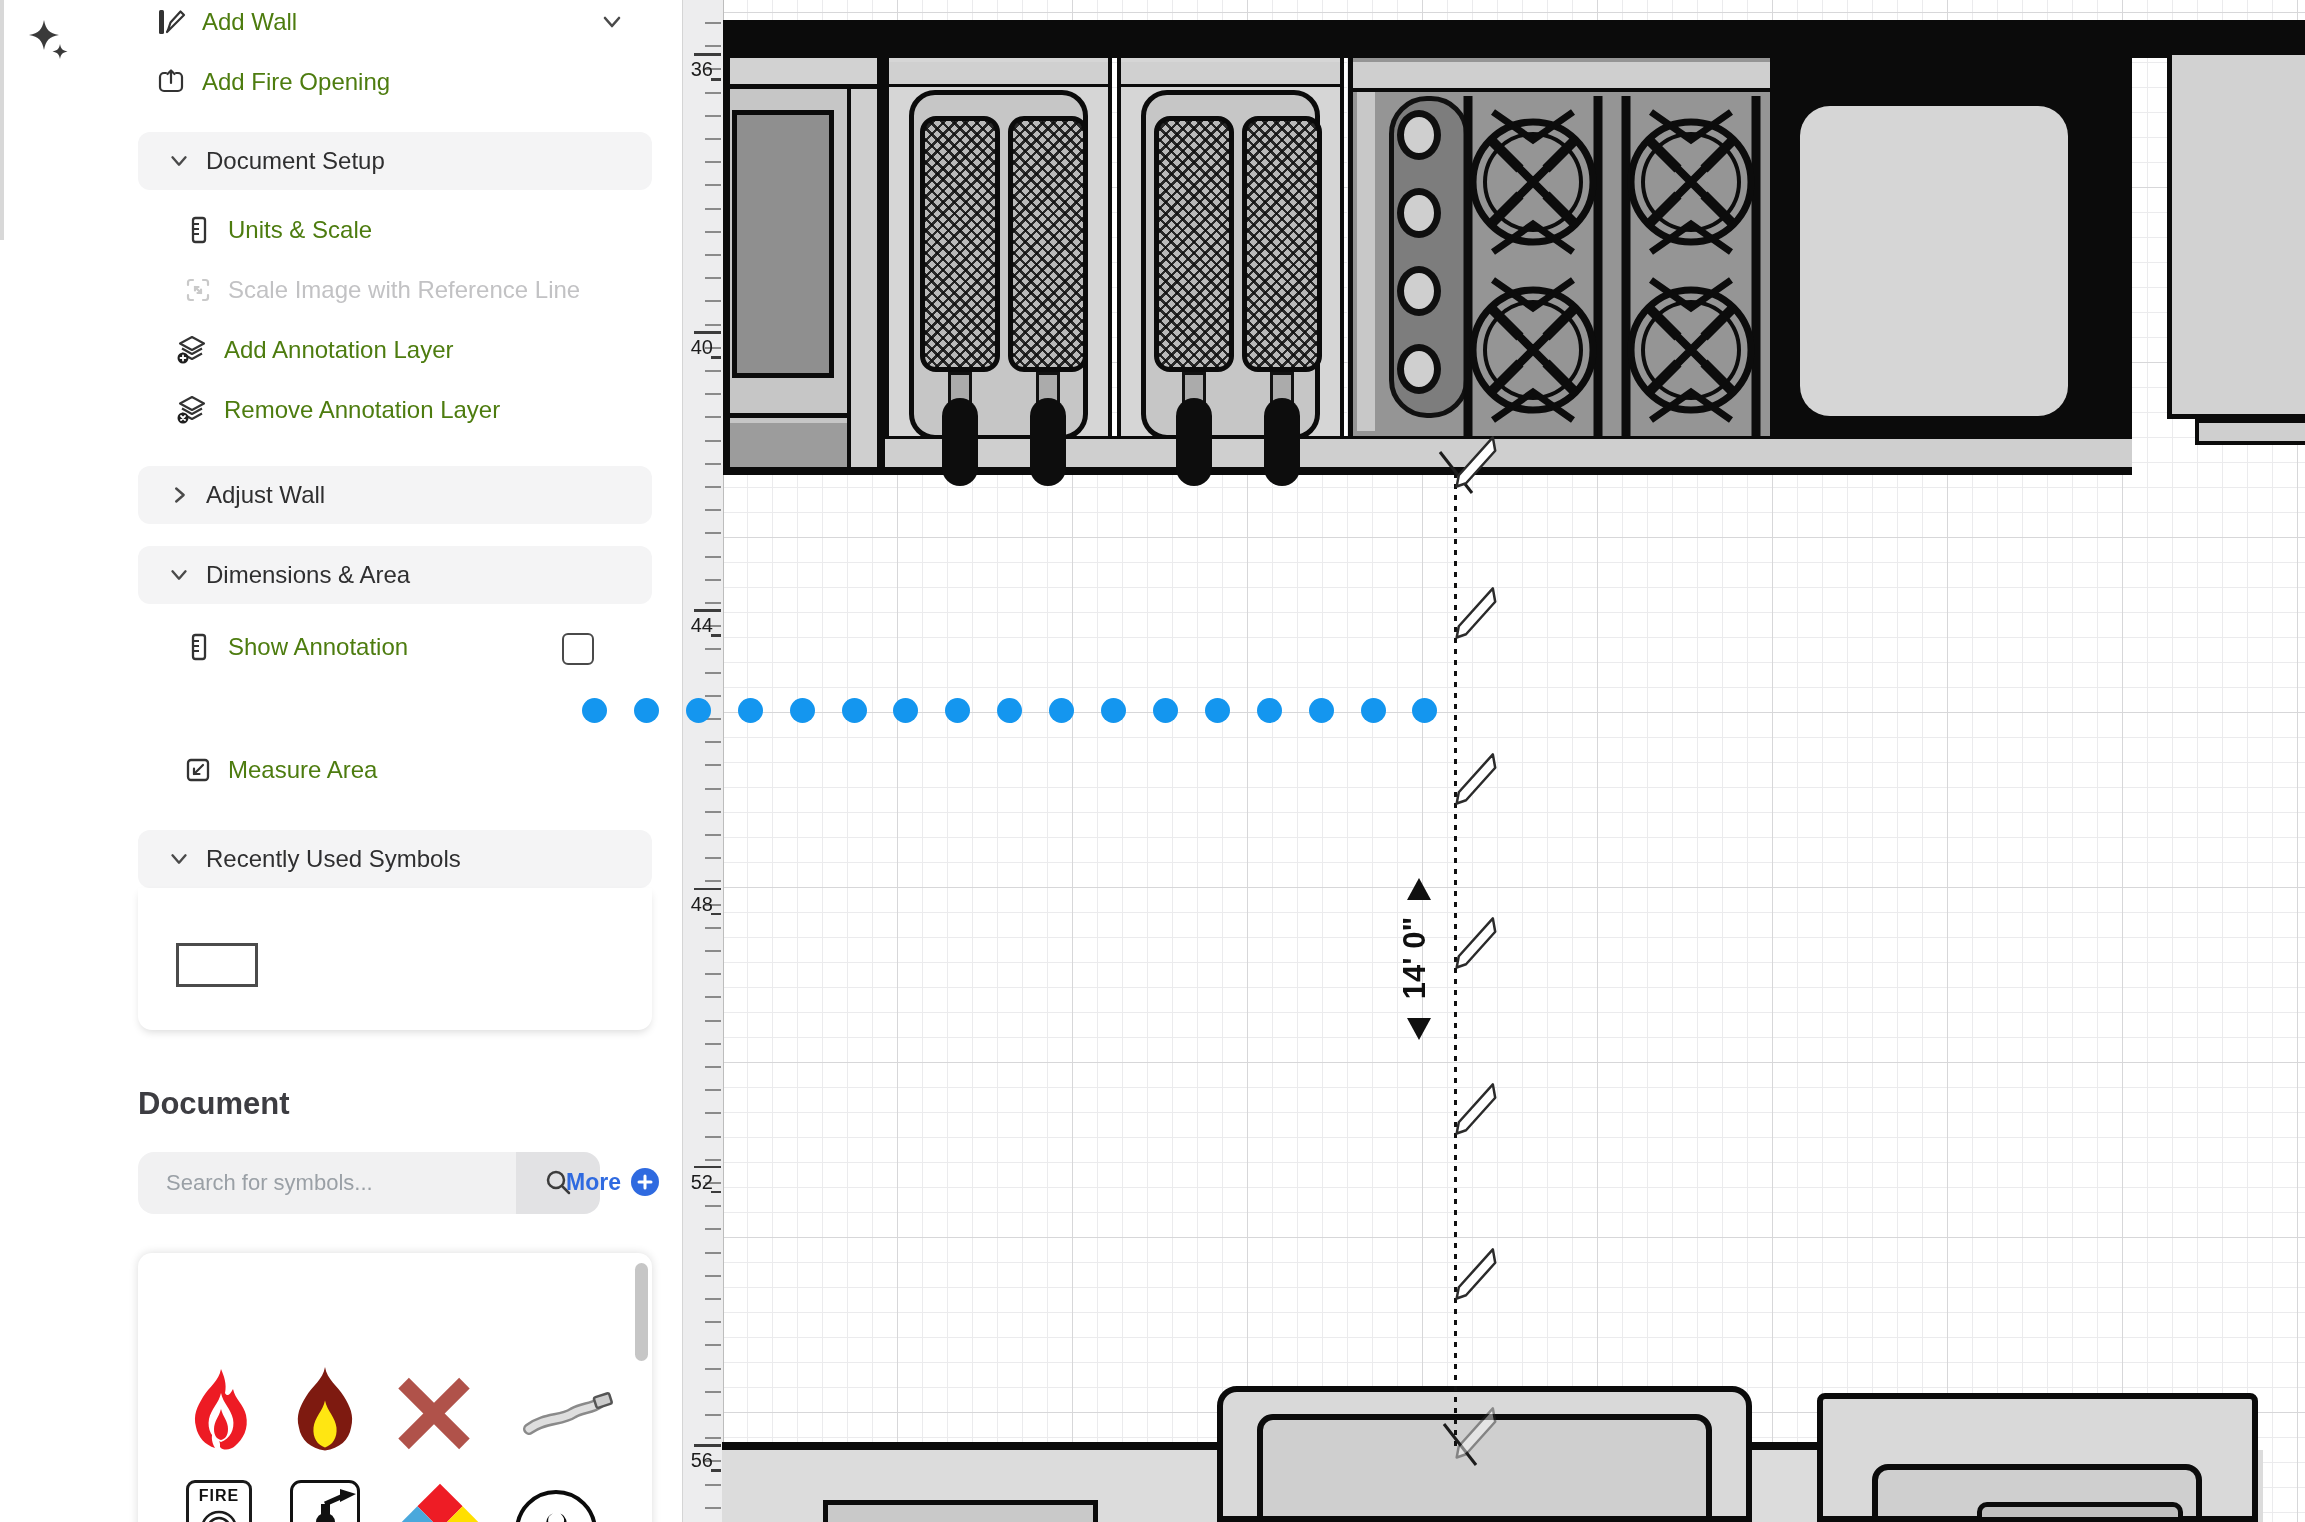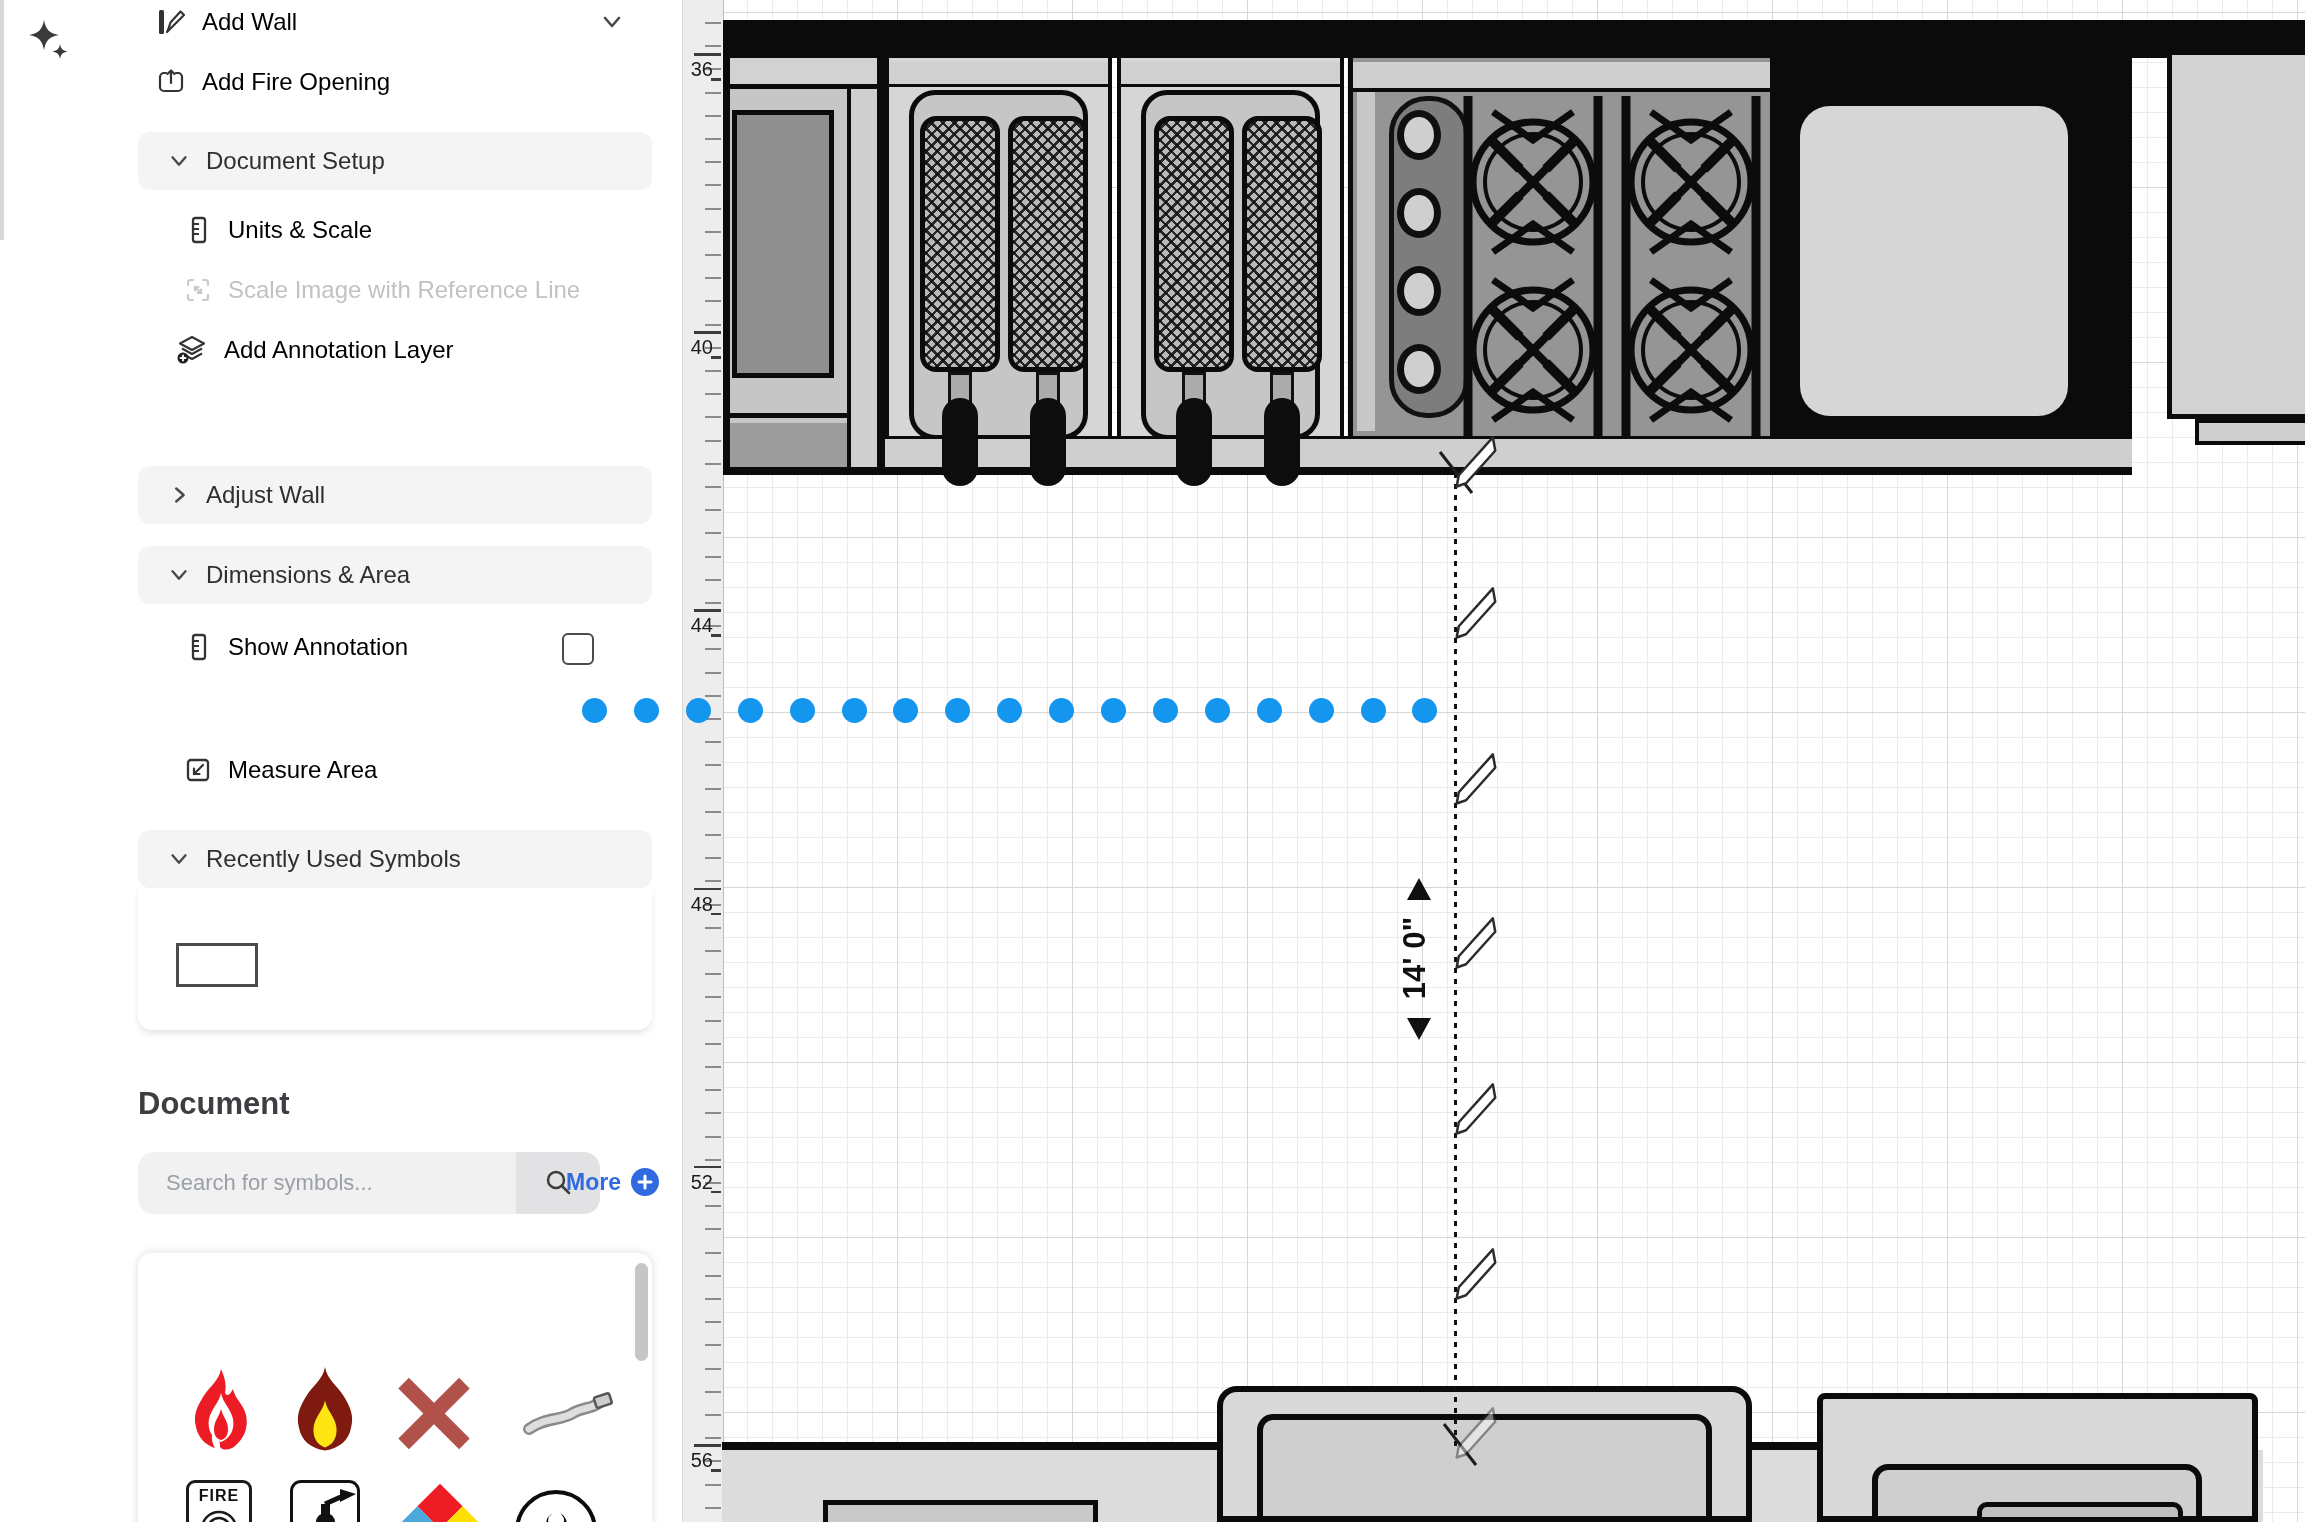--- a/index.html
+++ b/index.html
@@ -3,21 +3,21 @@
 <meta charset="utf-8">
 <style>
   html,body{margin:0;padding:0;background:#fff;font-family:"Liberation Sans",sans-serif;}
   #stage{position:relative;width:2305px;height:1522px;overflow:hidden;background:#fff;}
   
   #rail{position:absolute;left:0;top:0;width:90px;height:1522px;background:#fff;border-right:1px solid #ececec;}
   #rail .edge{position:absolute;left:0;top:0;width:4px;height:240px;background:#d8d8d8;}
   .sparkle{position:absolute;left:24px;top:18px;width:48px;height:48px;}
   
   #sidebar{position:absolute;left:90px;top:0;width:592px;height:1522px;background:#fff;}
-  .row{position:absolute;display:flex;align-items:center;gap:16px;font-size:24px;color:#000000;white-space:nowrap;}
+  .row{position:absolute;display:flex;align-items:center;gap:16px;font-size:24px;color:#4d7c0f;white-space:nowrap;}
   .row .ic{flex:0 0 auto;display:flex;align-items:center;justify-content:center;}
   .hdr{position:absolute;left:48px;width:514px;height:58px;background:#f4f4f5;border-radius:12px;display:flex;align-items:center;gap:14px;padding-left:28px;box-sizing:border-box;font-size:24px;color:#2f2f30;}
   .muted{color:#c2c2c4;}
   .chev{display:inline-flex;}
   .checkbox{position:absolute;left:472px;top:633px;width:28px;height:28px;border:2.5px solid #4a4a4a;border-radius:6px;background:#fff;}
   .mdist{position:absolute;left:70px;top:679px;width:462px;height:64px;border:3px solid #edb92e;border-radius:12px;
     background:linear-gradient(180deg,#fffef8 0%,#fdf3cf 48%,#f9e1a0 100%);
     box-shadow:0 3px 9px rgba(233,180,37,.5);display:flex;align-items:center;gap:16px;padding-left:18px;box-sizing:border-box;font-size:24px;color:#2f2f30;}
   .panel{position:absolute;left:48px;width:514px;background:#fff;border-radius:0 0 14px 14px;box-shadow:0 4px 8px -2px rgba(0,0,0,.15);}
   .recent-sym{position:absolute;left:38px;top:55px;width:76px;height:38px;border:3px solid #4b4b4b;background:#fff;}
@@ -154,20 +154,32 @@
           <path d="M16 2 L28 8.5 L16 15 L4 8.5 Z"></path>
             <path d="M6 13.5 L16 19 L26 13.5"></path>
             <path d="M6 18.5 L16 24 L26 18.5"></path>
           <circle cx="7" cy="23" r="5.5" fill="#1f1f1f" stroke="none"></circle>
           <path d="M7 20.5 v5 M4.5 23 h5" stroke="#fff" stroke-width="1.8" stroke-linecap="round"></path>
         </svg>
       </span>
       <span>Add Annotation Layer</span>
     </div>
 
+    <div class="row" style="left:86px;top:388px;height:44px;">
+      <span class="ic">
+        <svg width="32" height="30" viewBox="0 0 32 30" fill="none" stroke="#333" stroke-width="2.1" stroke-linejoin="round">
+          <path d="M16 2 L28 8.5 L16 15 L4 8.5 Z"></path>
+            <path d="M6 13.5 L16 19 L26 13.5"></path>
+            <path d="M6 18.5 L16 24 L26 18.5"></path>
+          <circle cx="7" cy="23" r="5.5" fill="#1f1f1f" stroke="none"></circle>
+          <path d="M5 21 l4 4 M9 21 l-4 4" stroke="#fff" stroke-width="1.8" stroke-linecap="round"></path>
+        </svg>
+      </span>
+      <span>Remove Annotation Layer</span>
+    </div>
 
     <div class="hdr" style="top:546px;">
       <span class="chev">
         <svg width="26" height="26" viewBox="0 0 28 28">
             <polyline points="7,10 14,18 21,10" fill="none" stroke="#4a4a4a" stroke-width="2.6" stroke-linecap="round" stroke-linejoin="round"></polyline>
           </svg>
       </span>
       <span>Dimensions &amp; Area</span>
     </div>
 

